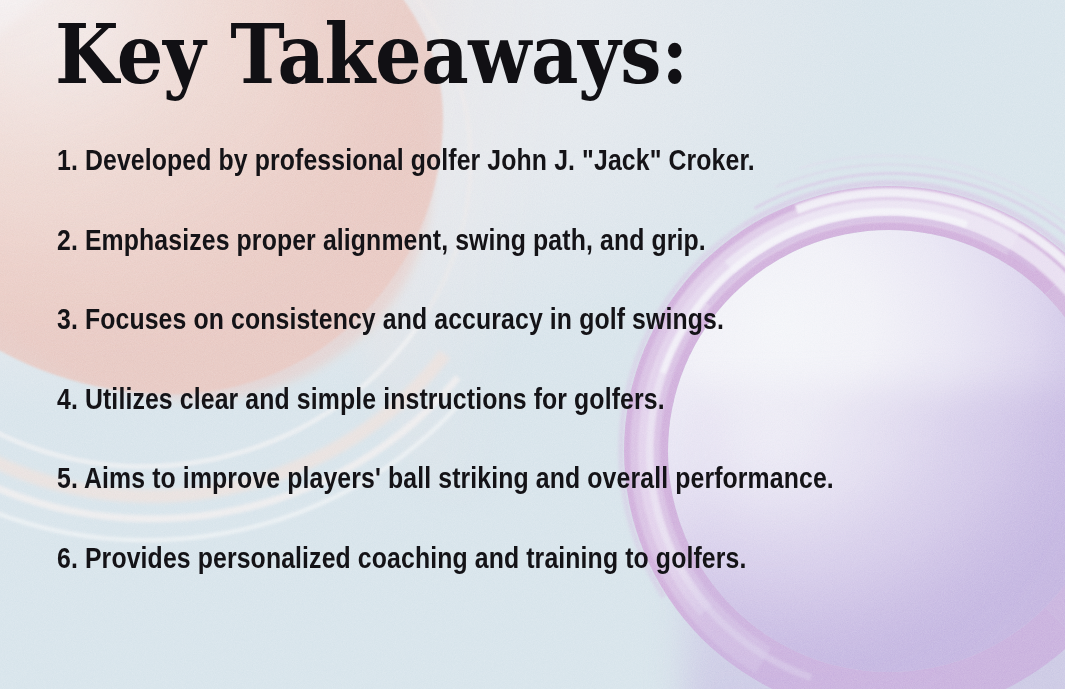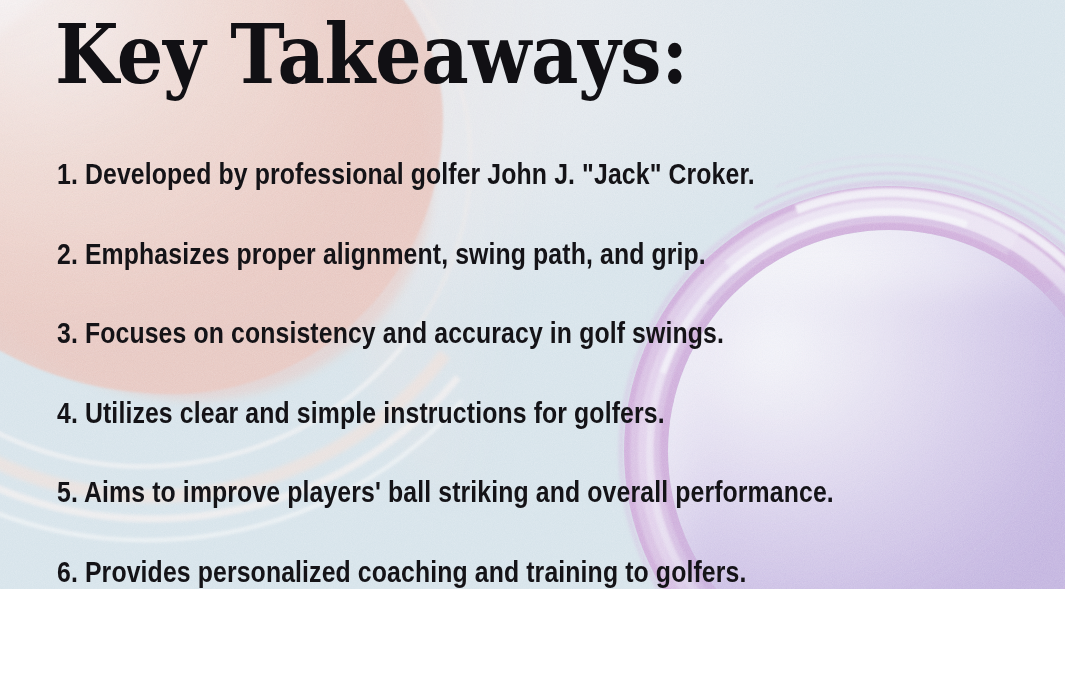--- a/index.html
+++ b/index.html
@@ -5,21 +5,21 @@
 <style>
   html, body {
     margin: 0;
     padding: 0;
     background: #ffffff;
   }
 
   #slide {
     position: relative;
     width: 1065px;
-    height: 589px;
+    height: 689px;
     overflow: hidden;
     background: #dde9ef;
     font-family: "Liberation Sans", sans-serif;
   }
 
   
   .bg-base {
     position: absolute;
     inset: 0;
     background:
@@ -276,21 +276,21 @@
     letter-spacing: -0.5px;
     color: #111014;
     transform: scaleX(0.895);
     transform-origin: left top;
     white-space: nowrap;
   }
 
   .list {
     position: absolute;
     left: 57px;
-    top: 160px;
+    top: 146px;
     right: 40px;
     margin: 0;
     padding: 0;
     list-style: none;
   }
 
   .list-item {
     font-family: "Liberation Sans", sans-serif;
     font-weight: 700;
     font-size: 29px;

